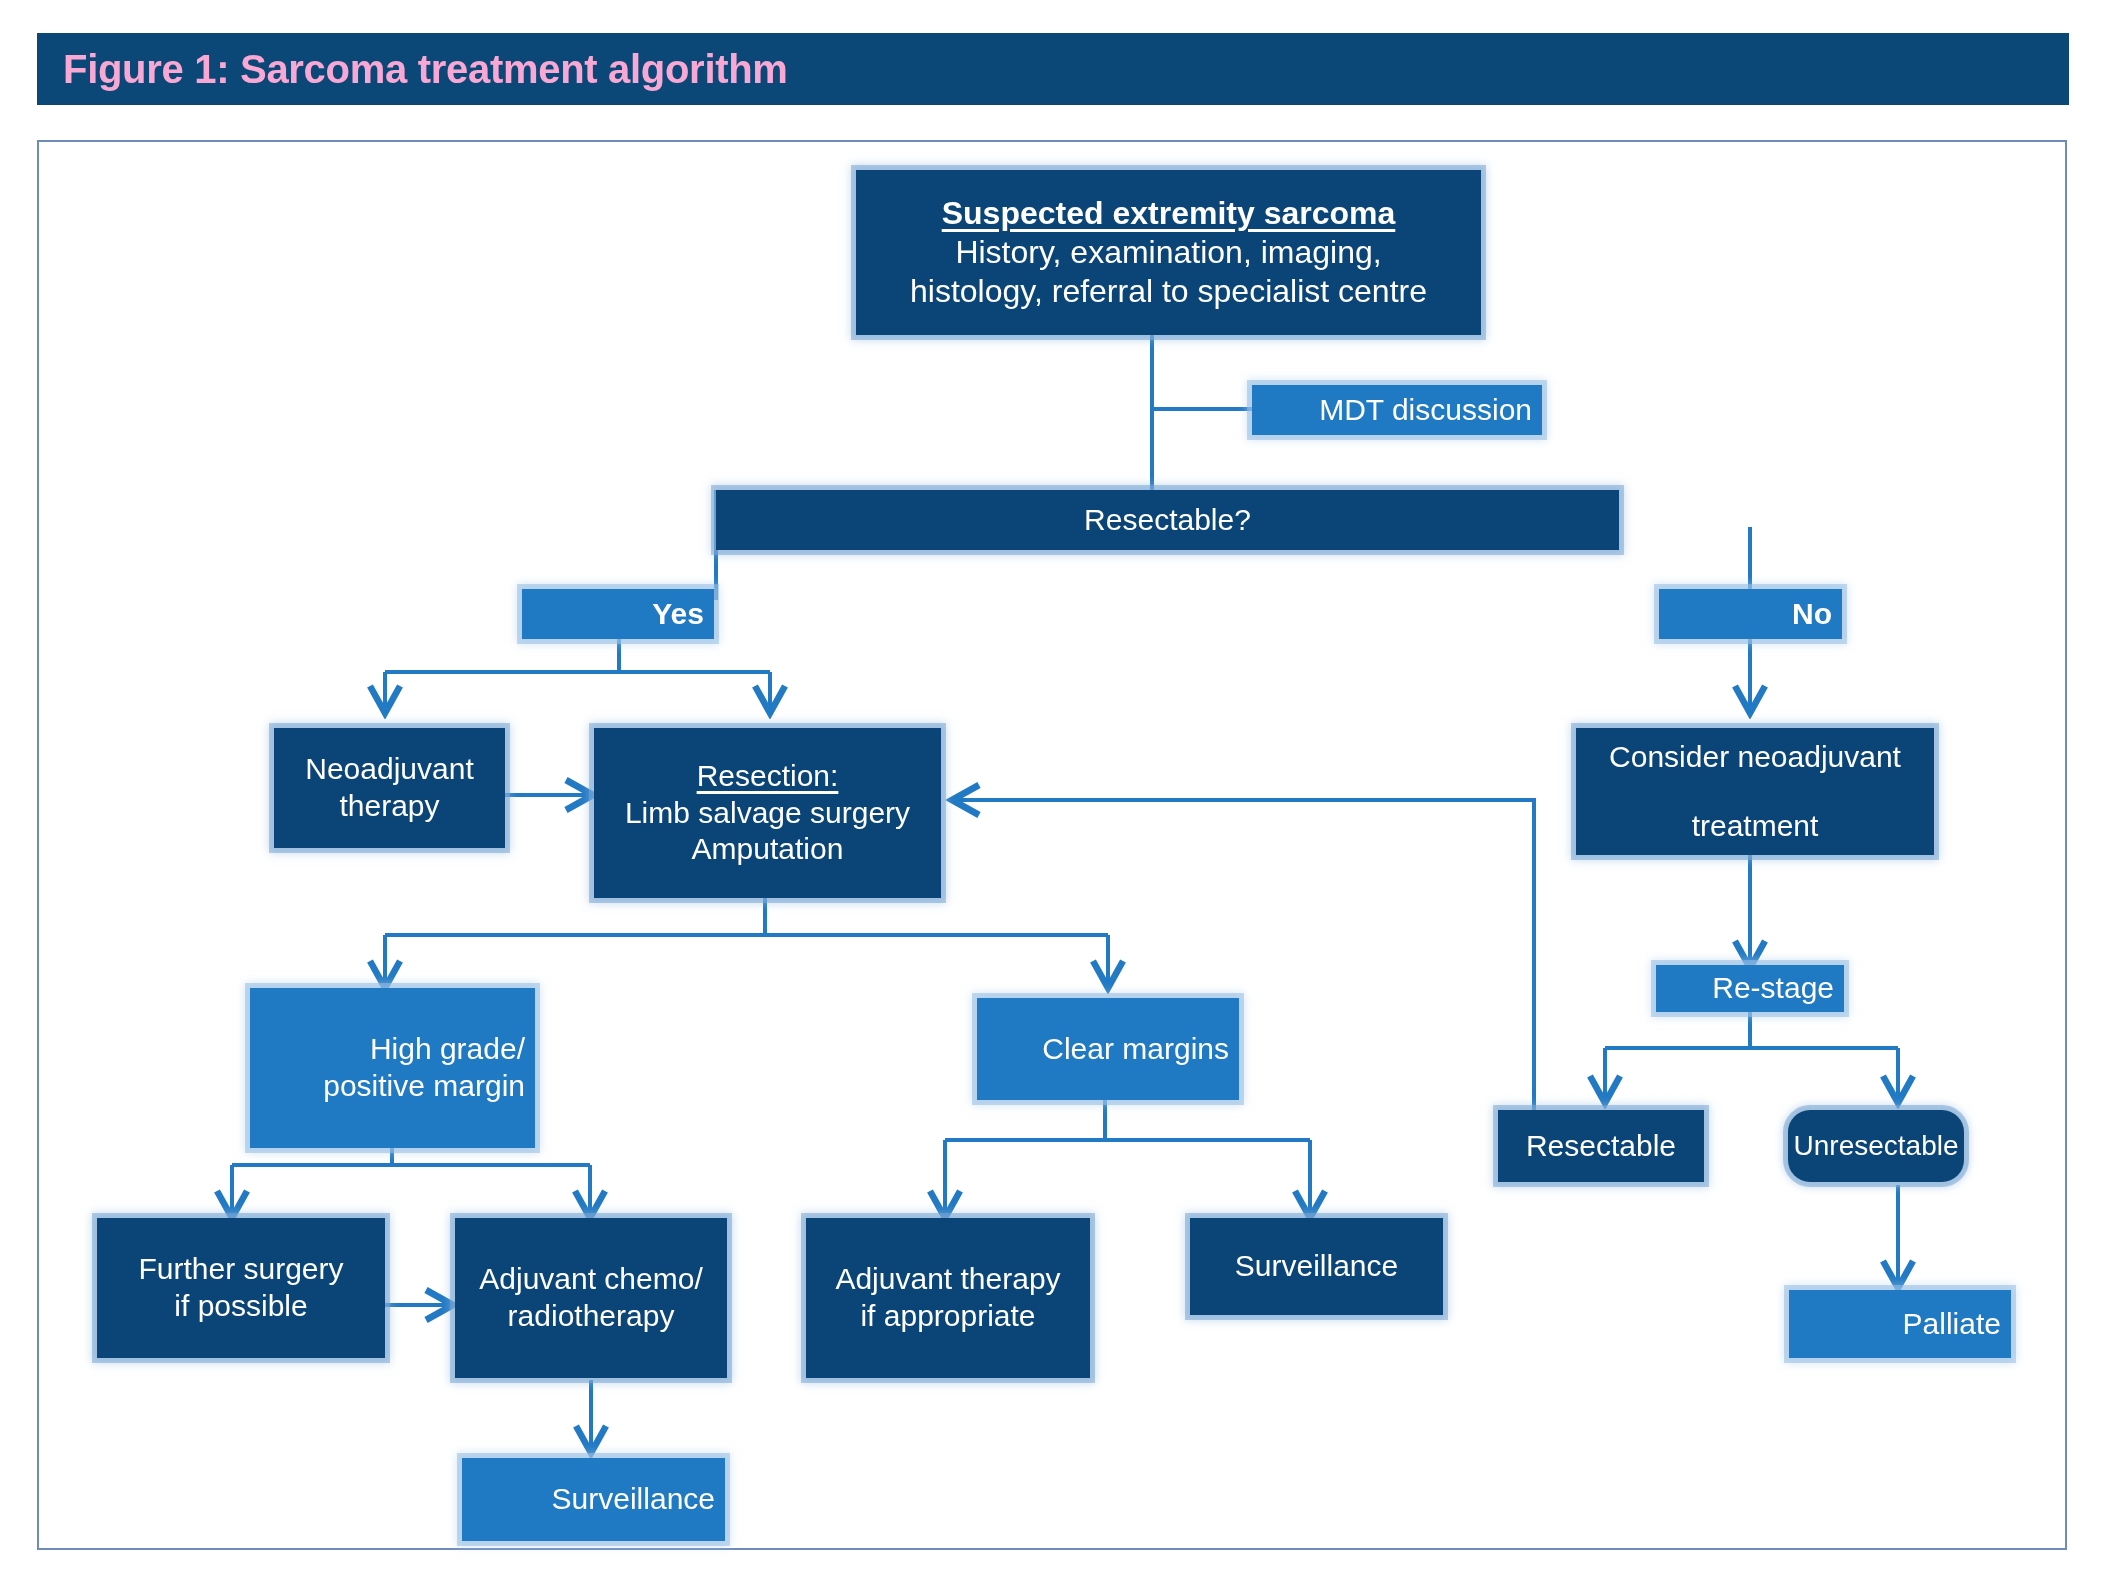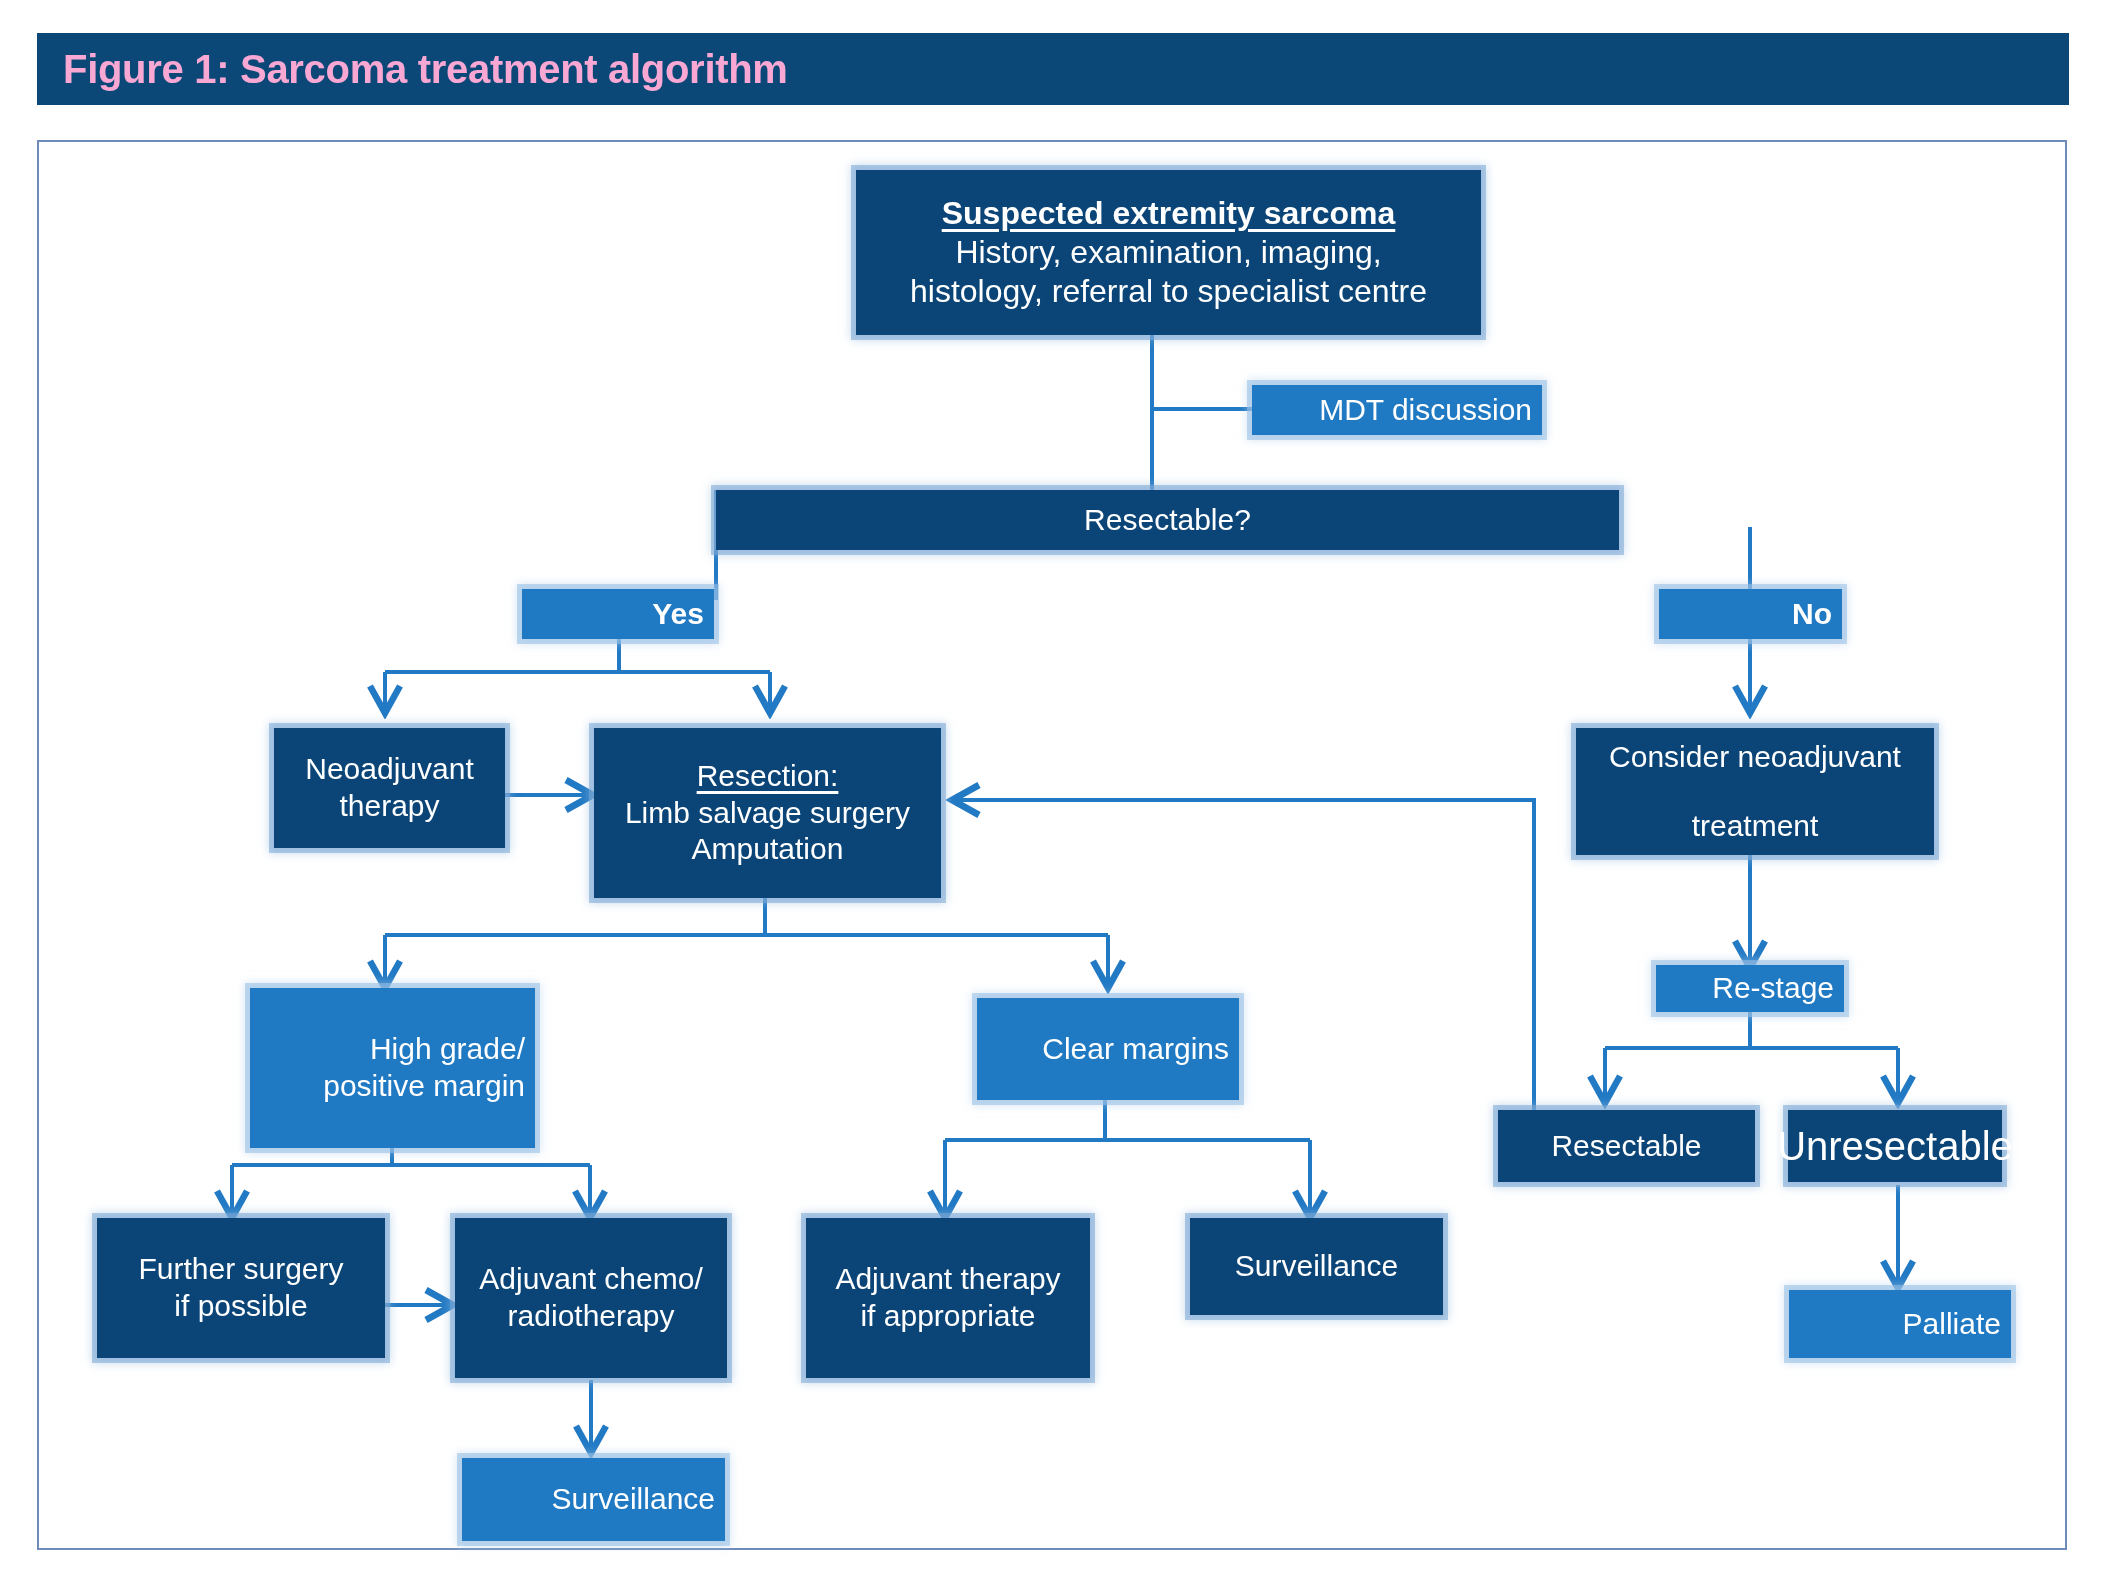--- a/index.html
+++ b/index.html
@@ -161,25 +161,25 @@
 
 <div class="node light" style="left:250px;top:988px;width:285px;height:160px;font-size:30px;">
   <span class="ln">High grade/</span>
   <span class="ln">positive margin</span>
 </div>
 
 <div class="node light" style="left:977px;top:998px;width:262px;height:102px;font-size:30px;">
   <span class="ln">Clear margins</span>
 </div>
 
-<div class="node dark" style="left:1498px;top:1110px;width:257px;height:72px;font-size:30px;">
+<div class="node dark" style="left:1498px;top:1110px;width:206px;height:72px;font-size:30px;">
   <span class="ln">Resectable</span>
 </div>
 
-<div class="node dark" style="left:1788px;top:1110px;width:214px;height:72px;font-size:40px;">
+<div class="node dark" style="left:1788px;top:1110px;width:176px;height:72px;font-size:28px;border-radius:22px;">
   <span class="ln">Unresectable</span>
 </div>
 
 <div class="node dark" style="left:97px;top:1218px;width:288px;height:140px;font-size:30px;">
   <span class="ln">Further surgery</span>
   <span class="ln">if possible</span>
 </div>
 
 <div class="node dark" style="left:455px;top:1218px;width:272px;height:160px;font-size:30px;">
   <span class="ln">Adjuvant chemo/</span>

